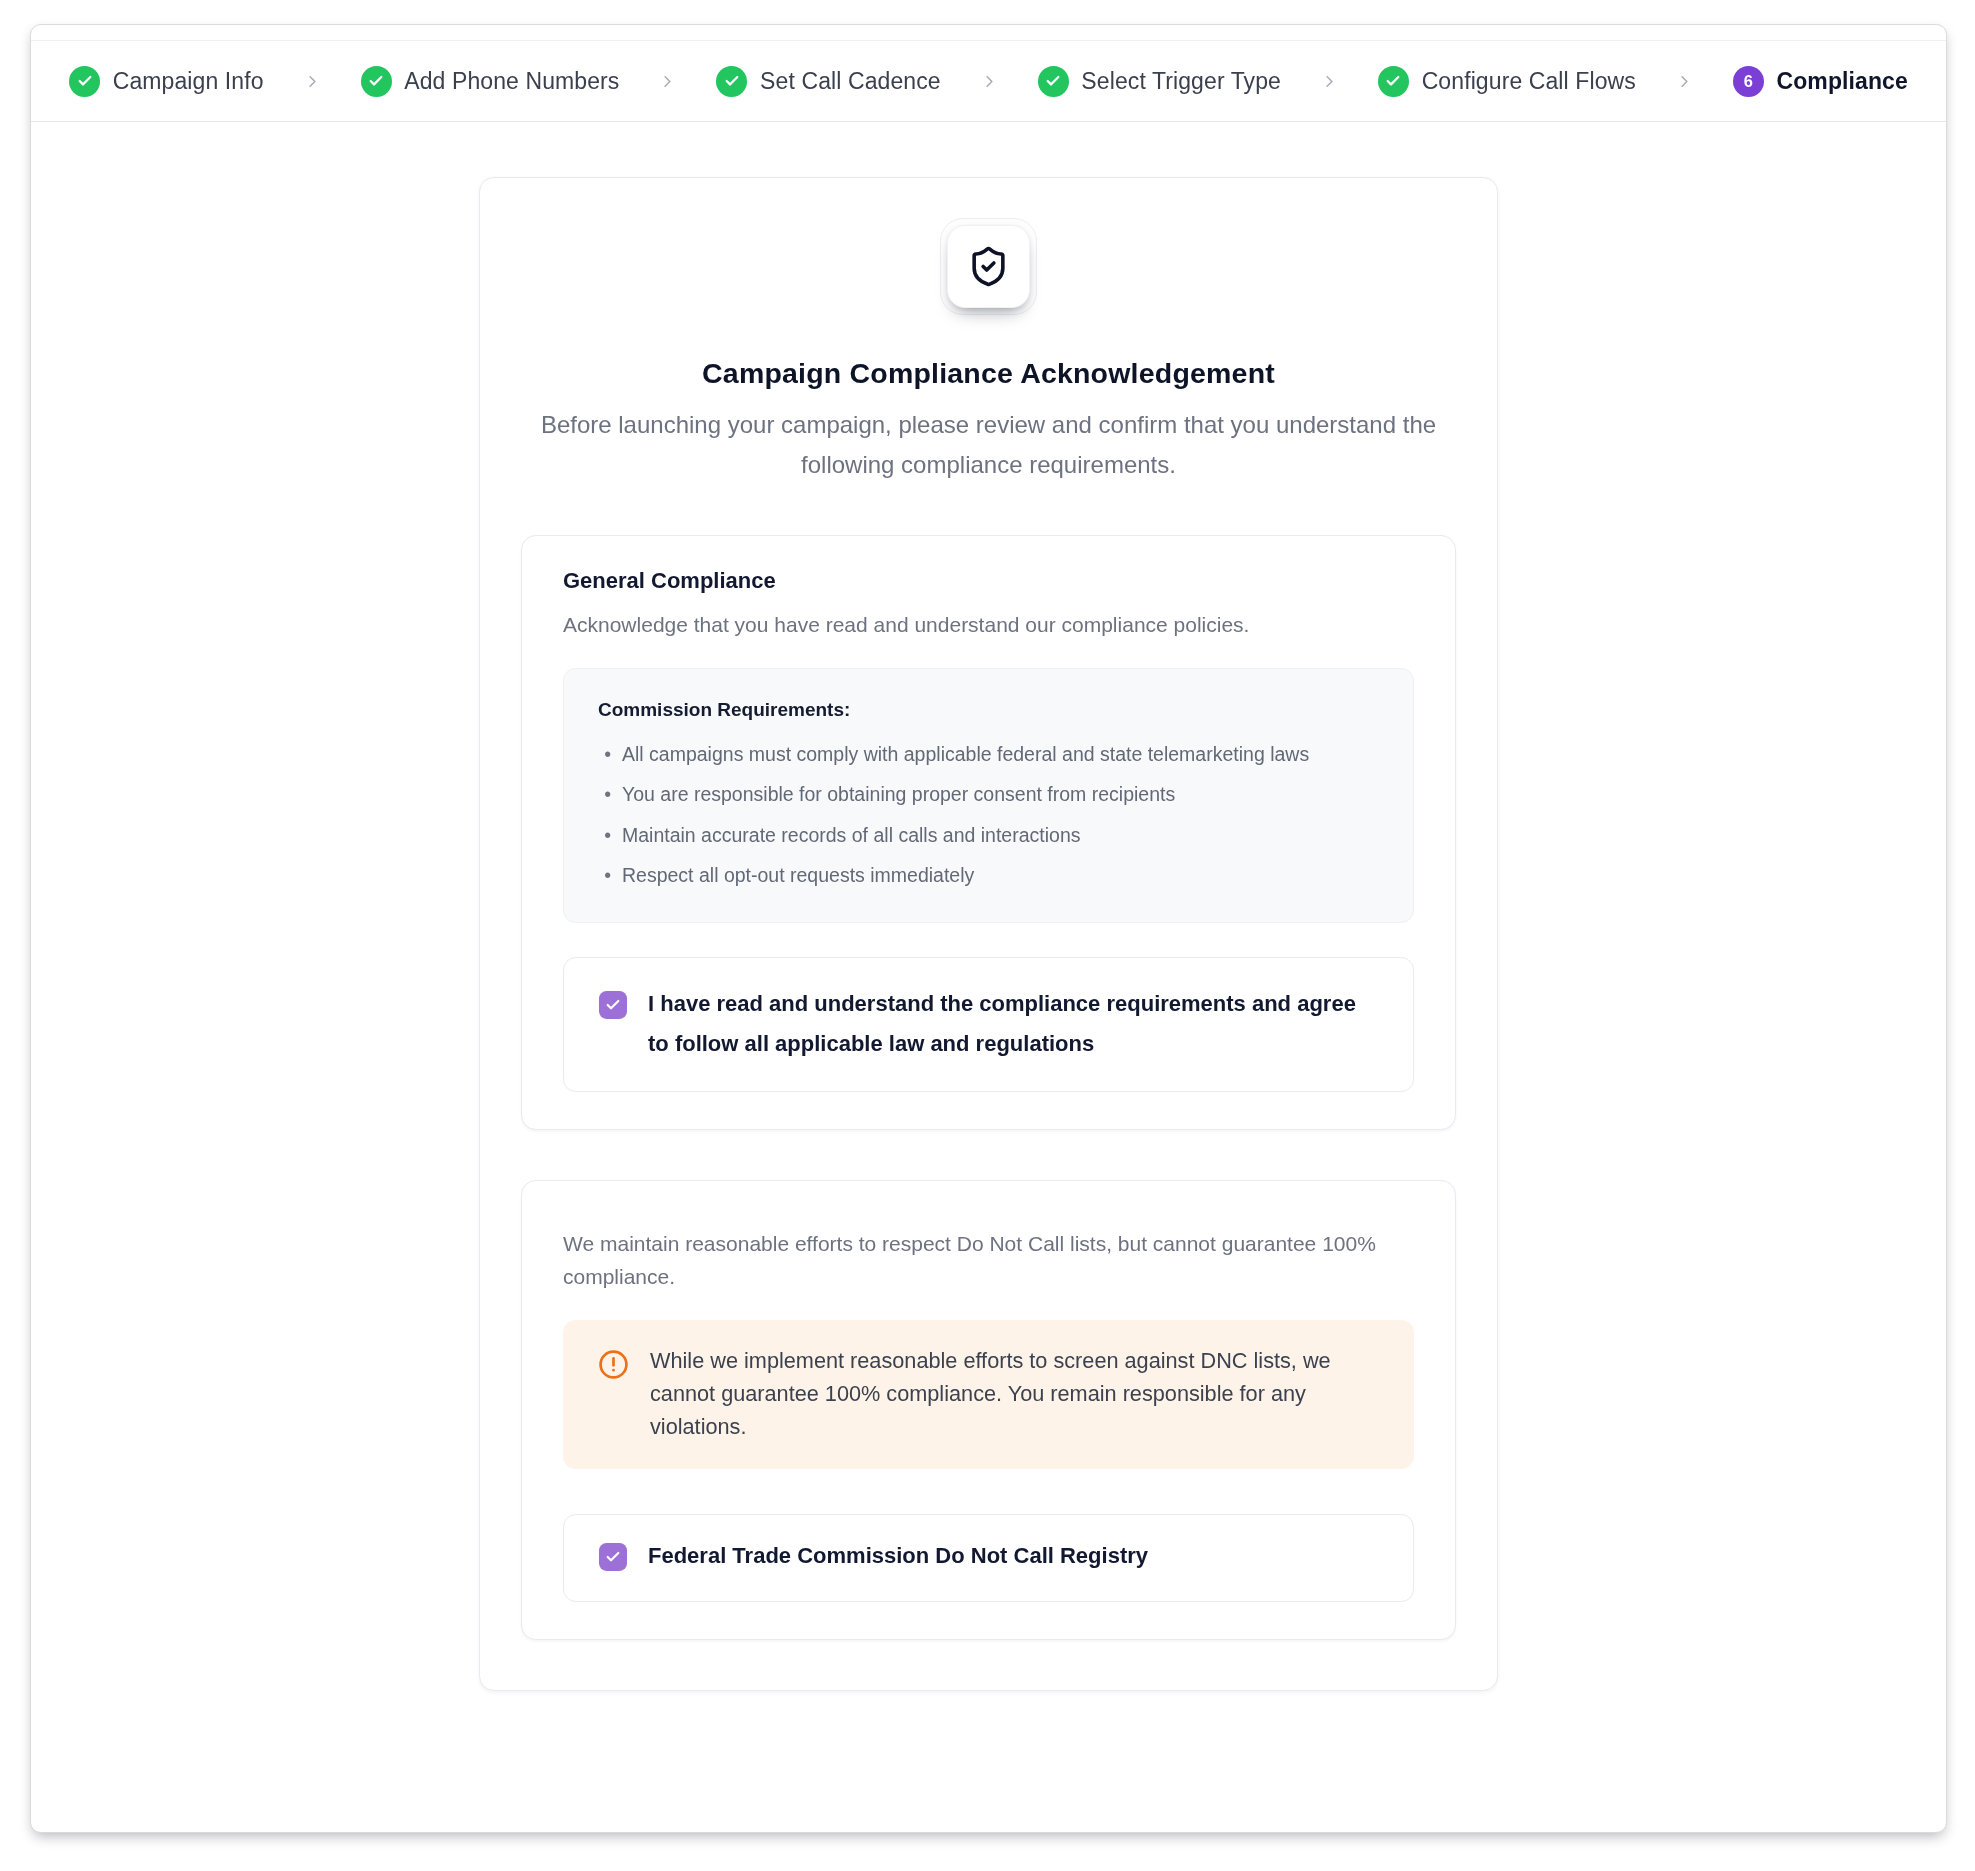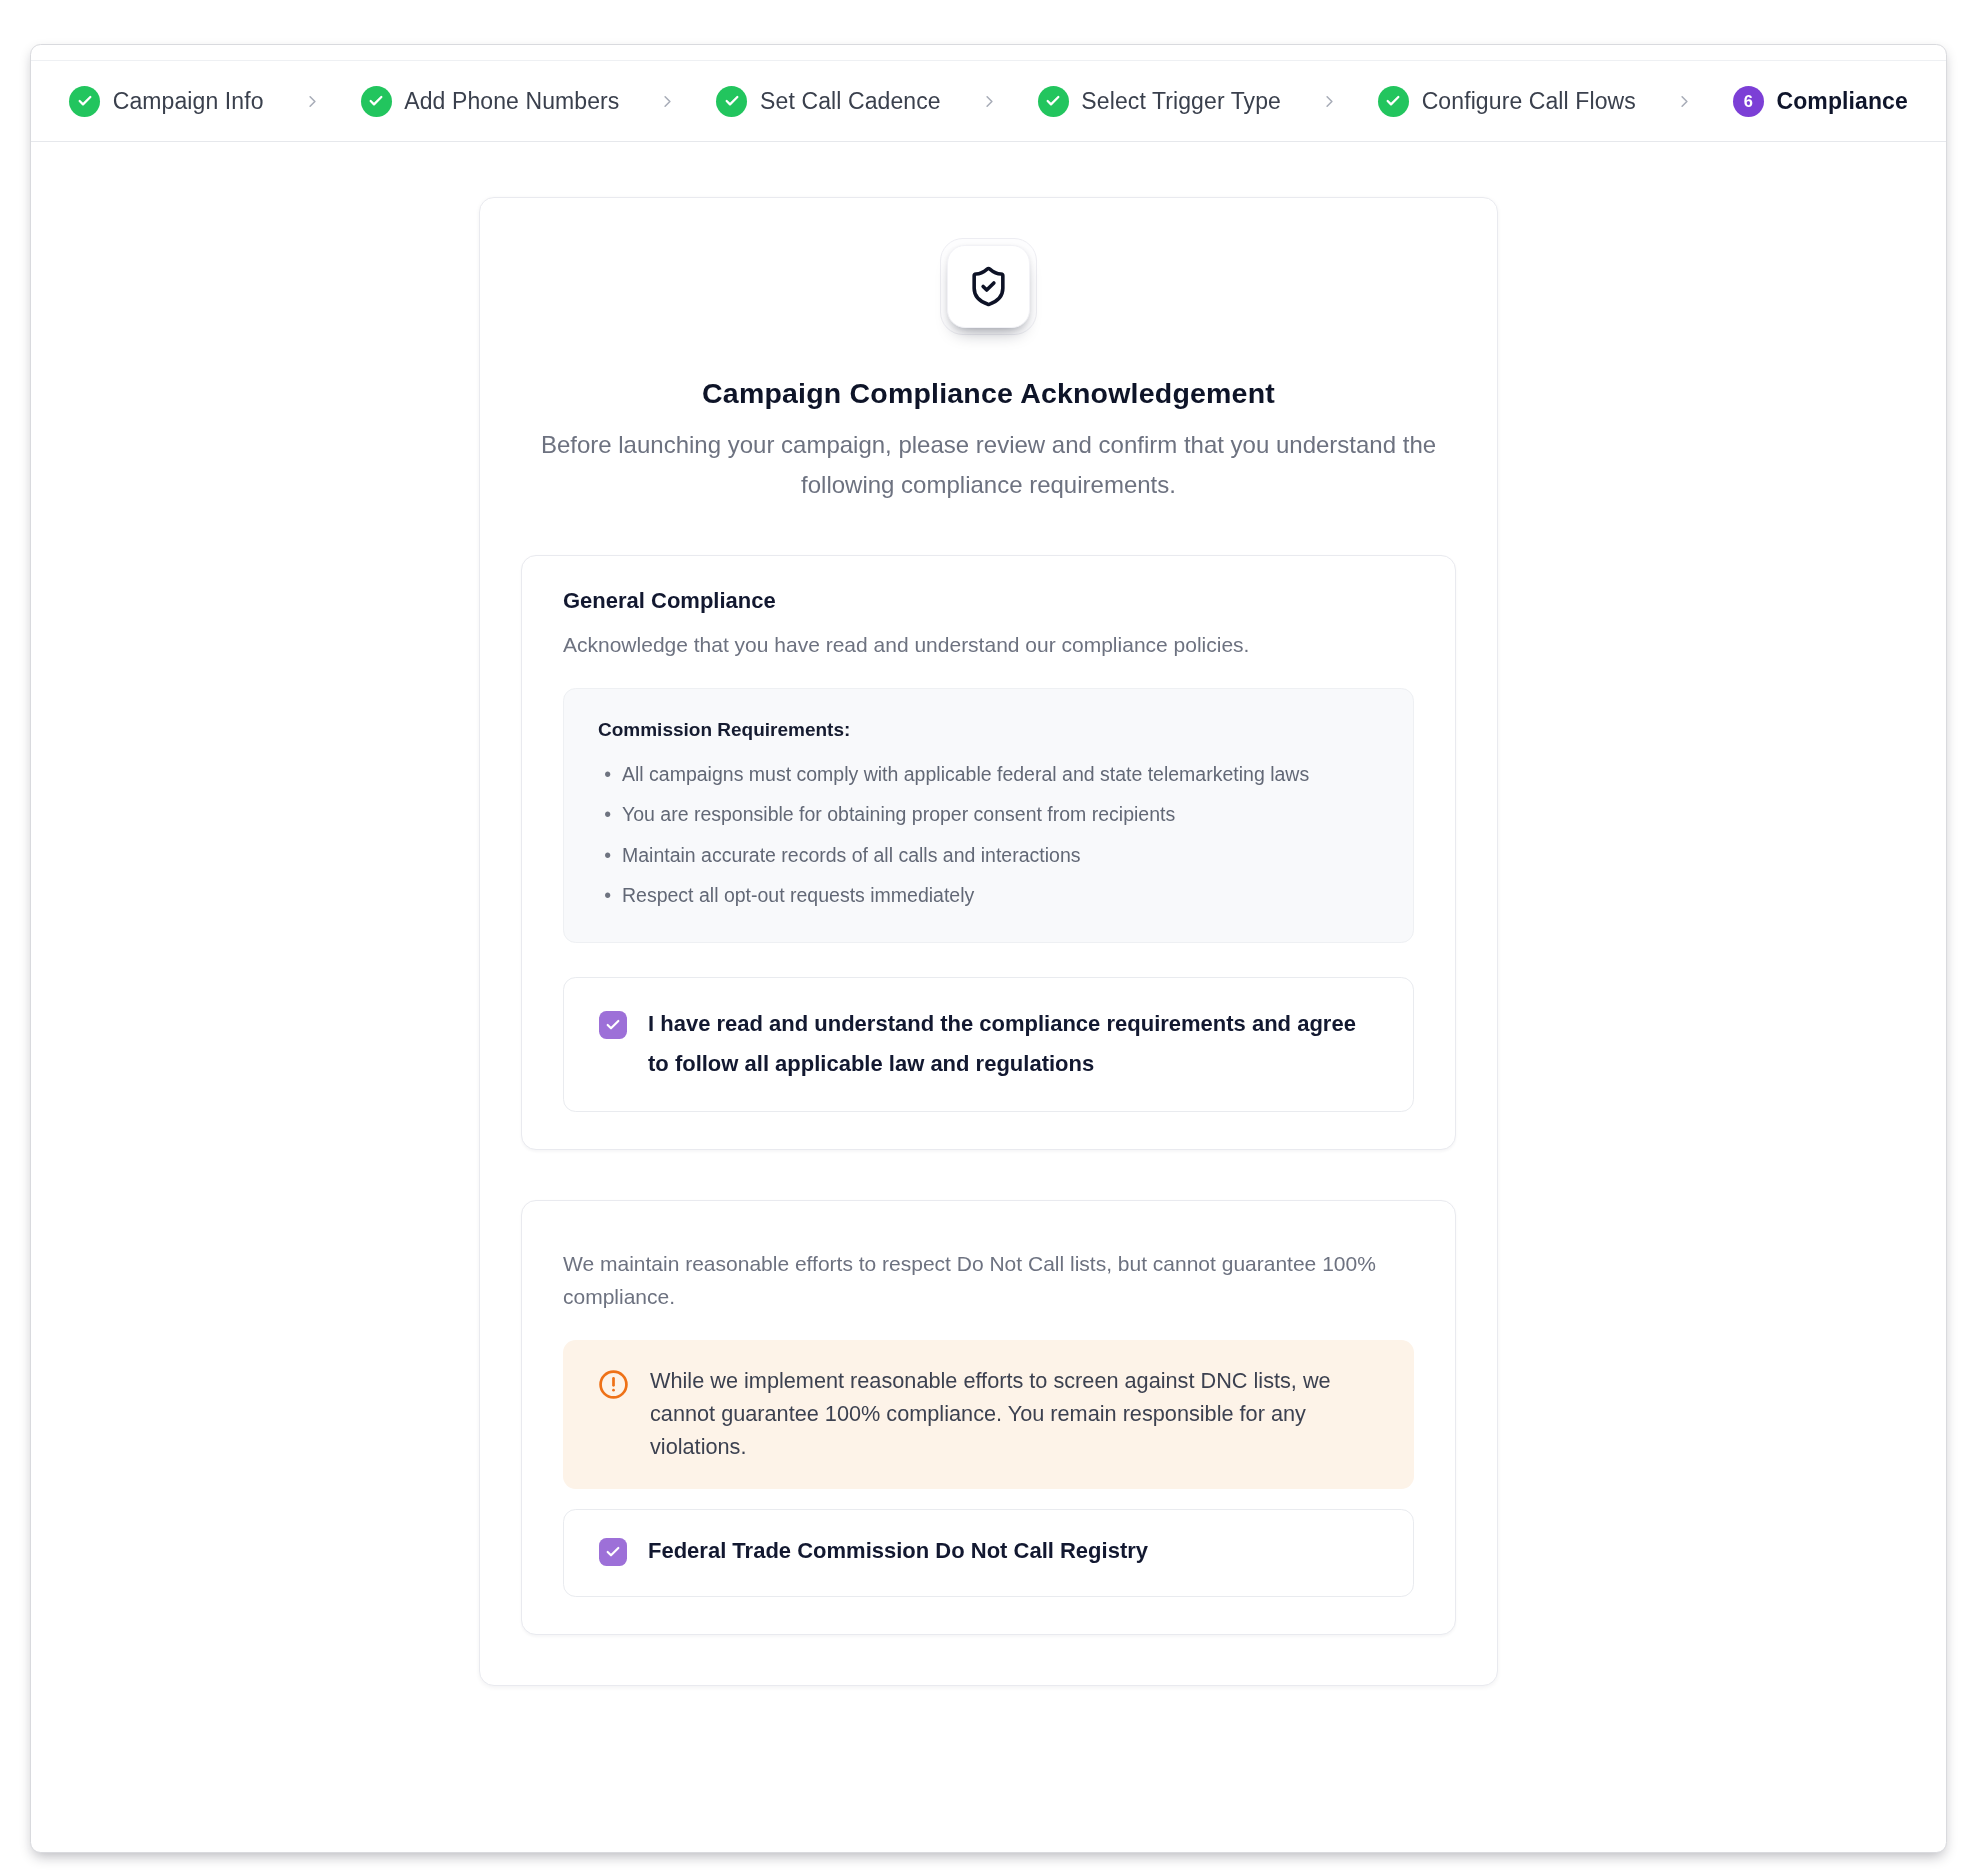--- a/index.html
+++ b/index.html
@@ -1,21 +1,21 @@
 <!DOCTYPE html>
 <html style="font-size:8.4px"><head>
 <meta charset="utf-8">
 <style>
   * { margin:0; padding:0; box-sizing:border-box; }
   html,body { width:1975px; height:1872px; background:#ffffff; font-family:"Liberation Sans", sans-serif; }
   .viewport { position:relative; width:1975px; height:1872px; overflow:hidden; }
 
   
   .window {
-    position:absolute; left:30px; top:44px; width:1917px; height:1809px;
+    position:absolute; left:30px; top:24px; width:1917px; height:1809px;
     background:#fff; border:1.1px solid #d9dade; border-radius:10.6px;
     box-shadow:0 5.3px 12.7px -3.2px rgba(15,18,34,.30);
     display:flex; flex-direction:column; overflow:hidden;
   }
 
   
   .stepper {
     margin-top:15px; height:82px; flex:0 0 auto;
     border-top:1.1px solid #eef0f3; border-bottom:1.1px solid #e6e8ec;
     display:flex; align-items:center; justify-content:space-between;
@@ -86,21 +86,21 @@
   .check-row .row-label { font-size:22px; font-weight:700; color:#121830; line-height:40px; max-width:782px; }
 
   .warn-box {
     margin-top:27.5px; background:#fdf3e8; border-radius:12.7px;
     padding:24px 35px 26.4px; display:flex; align-items:flex-start; gap:21px;
   }
   .warn-icon { flex:0 0 auto; margin-top:5.3px; display:flex; }
   .warn-text { font-size:21.7px; color:#3c4150; line-height:33px; max-width:792px; }
 
   .ftc-row {
-    margin-top:20px; border:1.1px solid #e9ebef; border-radius:12.7px; background:#fff;
+    margin-top:45px; border:1.1px solid #e9ebef; border-radius:12.7px; background:#fff;
     padding:25px 35px 30px; display:flex; align-items:flex-start; gap:21px;
   }
   .ftc-body { flex:1 1 auto; }
   .ftc-label { font-size:22px; font-weight:700; color:#121830; line-height:31px; }
   .ftc-desc  { margin-top:19px; font-size:21.7px; color:#6d7280; line-height:34px; max-width:671px; }
   .ftc-row .checkbox { margin-top:2.1px; }
 </style>
 </head>
 <body>
 

